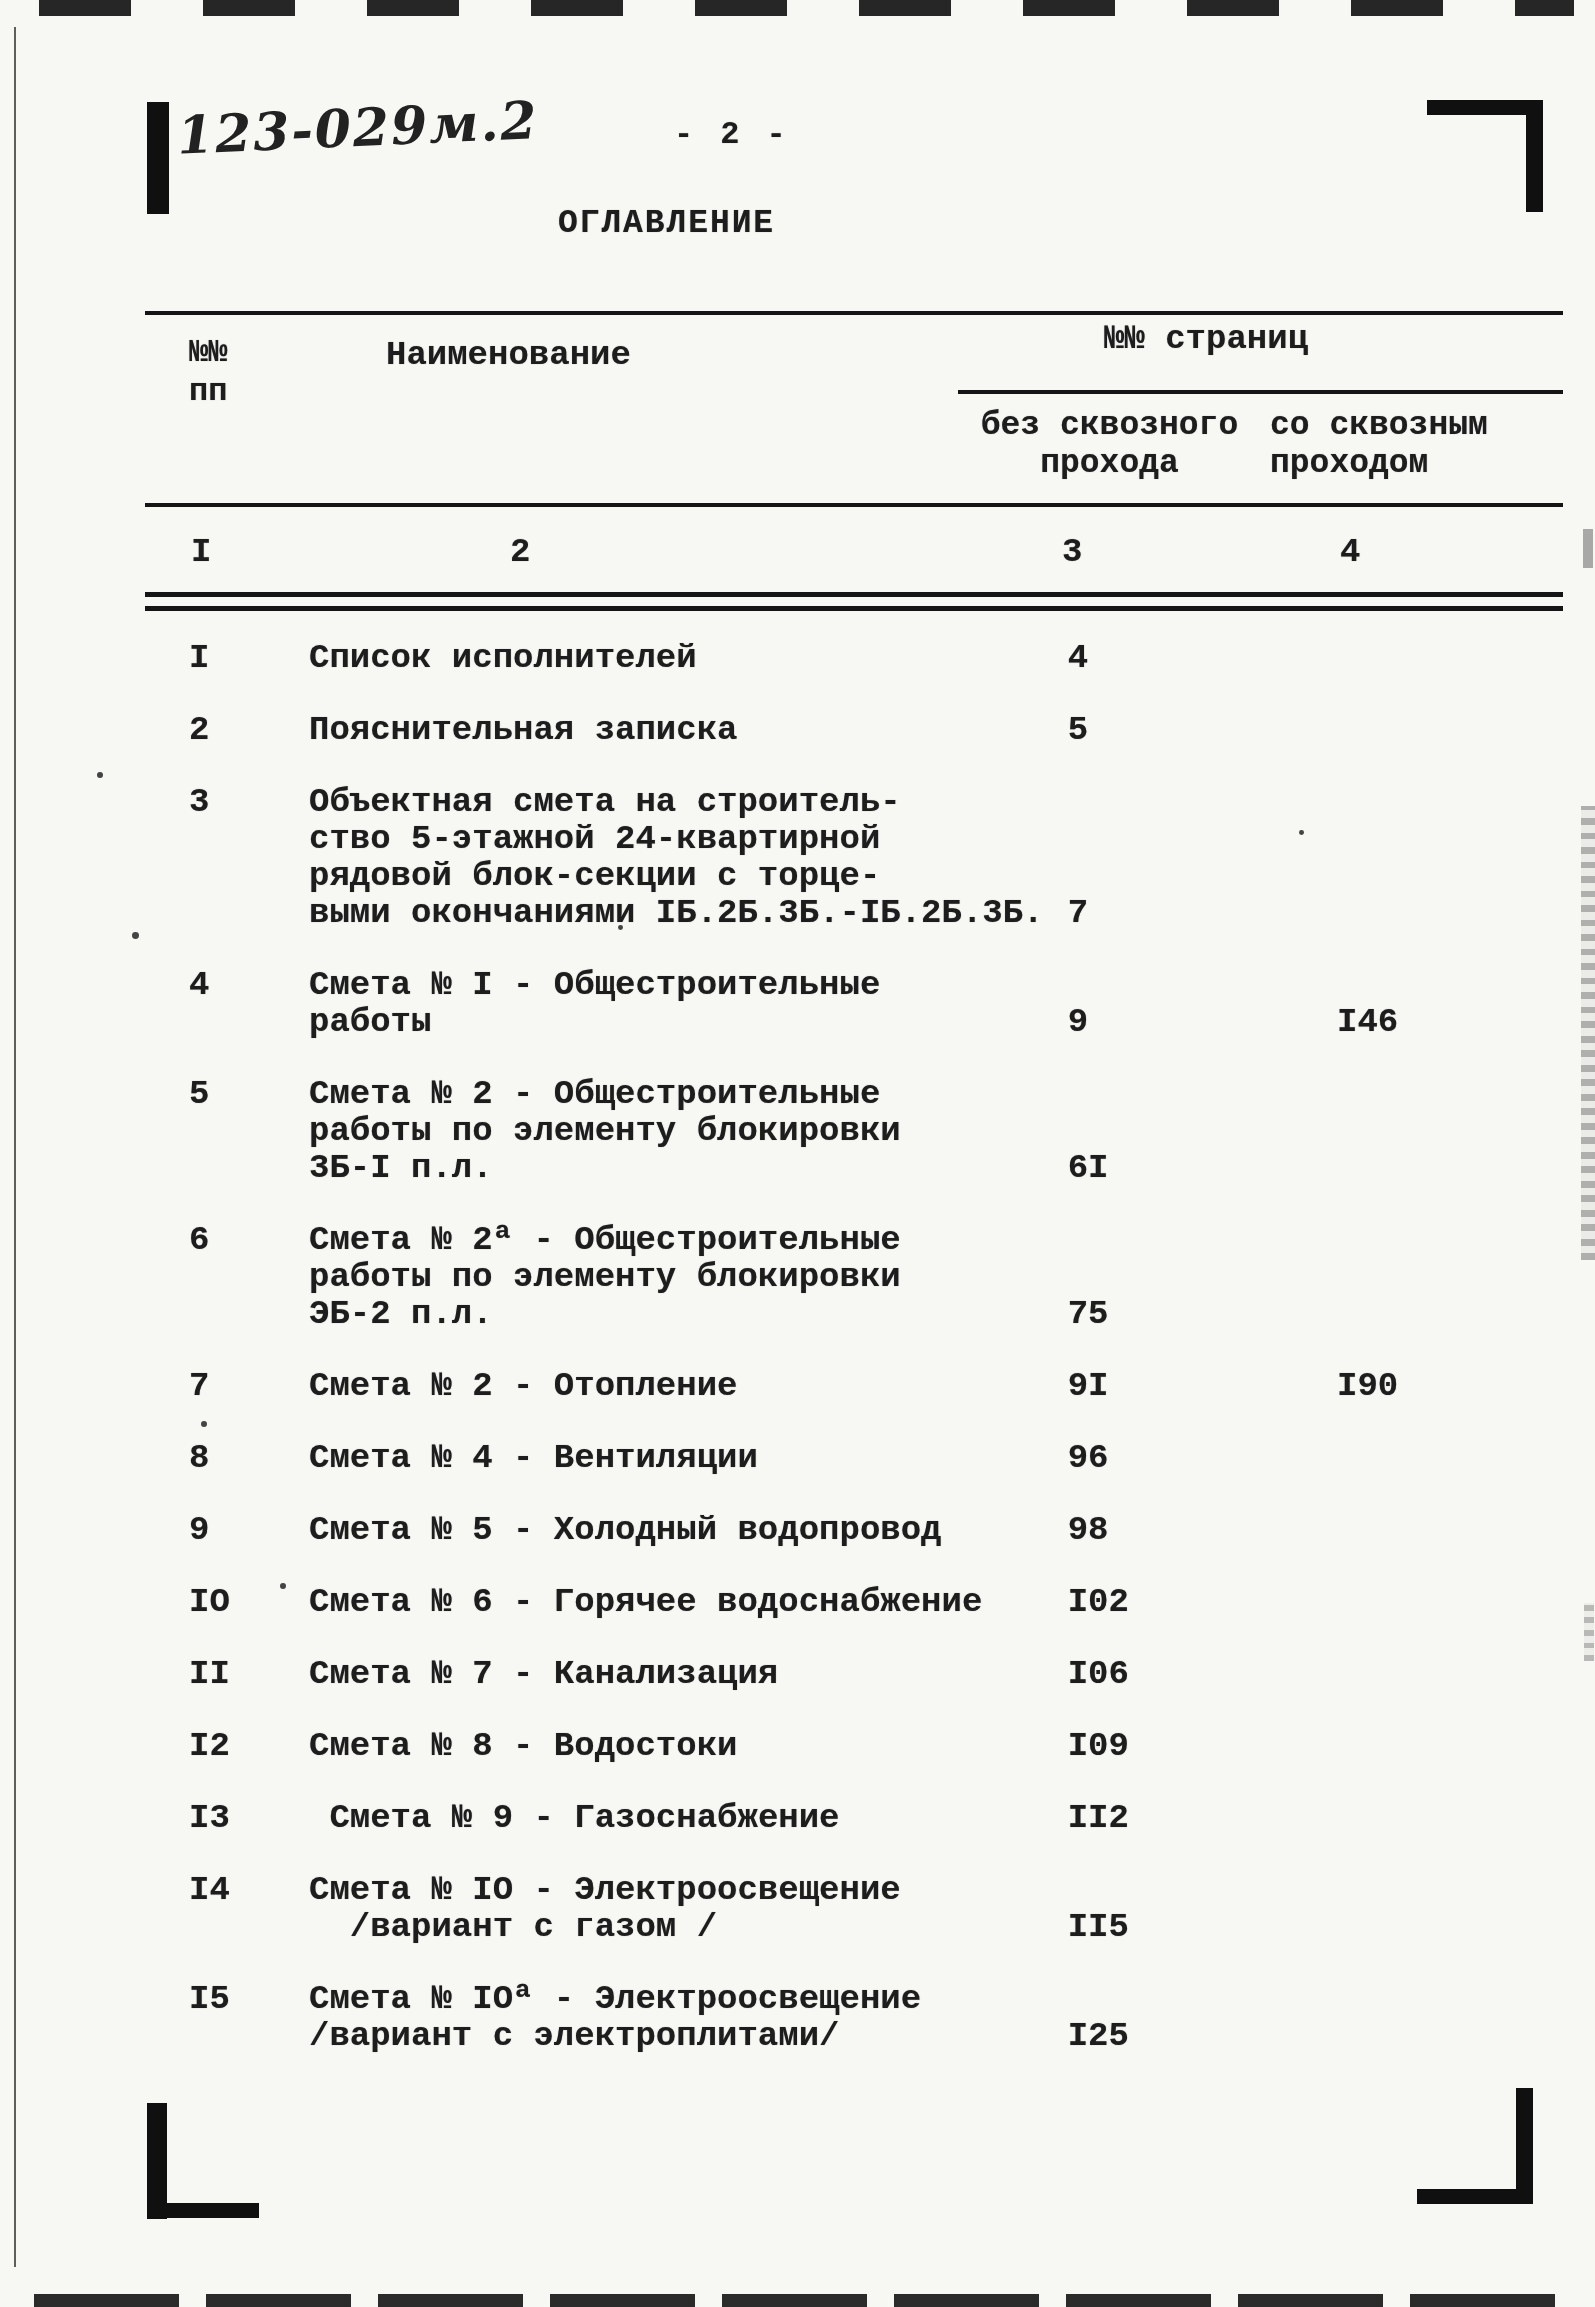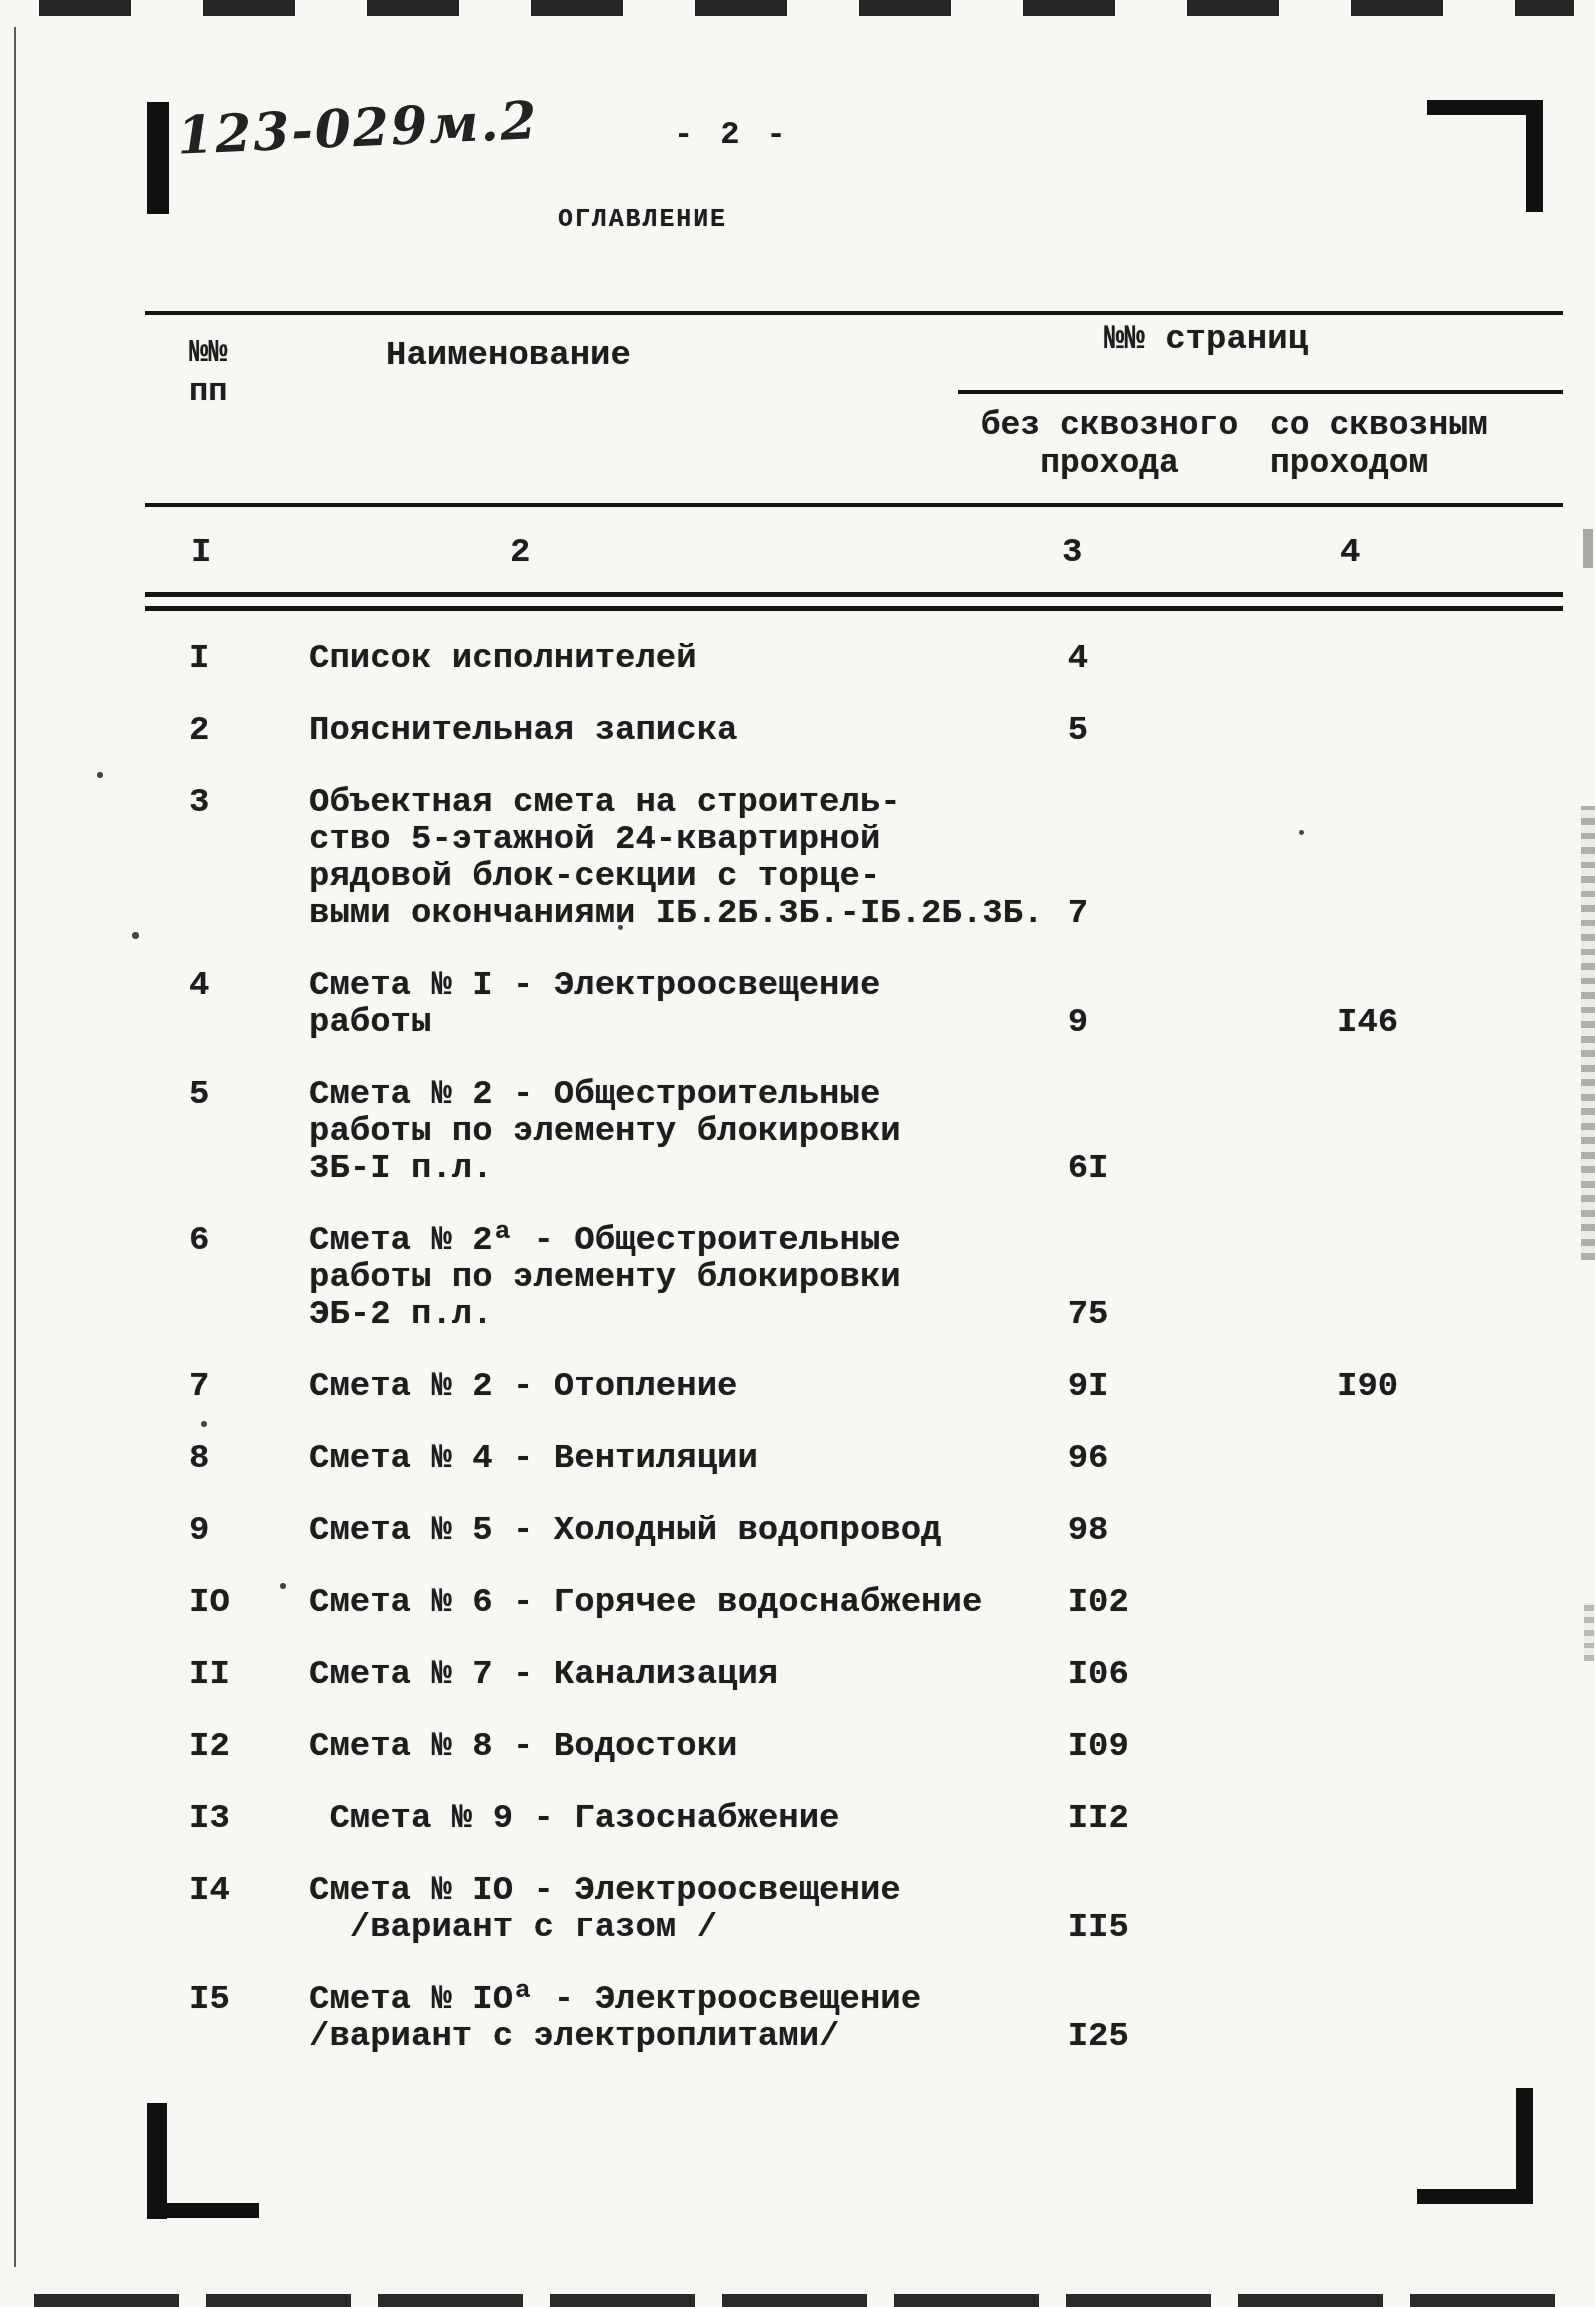--- a/index.html
+++ b/index.html
@@ -47,21 +47,21 @@
     font-family:"DejaVu Serif",serif;font-style:italic;font-weight:600;
     font-size:52px;letter-spacing:1.9px;color:#222;
     transform:rotate(-2.5deg);
   }
   .page-num{
     position:absolute;left:674px;top:116px;
     font-size:32px;font-weight:700;letter-spacing:3.9px;
   }
   .doc-title{
     position:absolute;left:558px;top:205px;
-    font-size:25px;font-weight:700;letter-spacing:1.9px;
+    font-size:33px;font-weight:700;letter-spacing:1.9px;
   }
   .typed{font-weight:700;text-shadow:0 0 1px rgba(25,25,25,.45);}
   
   .rule{position:absolute;background:#151515;}
   .rule-top{left:145px;top:311px;width:1418px;height:3.9px;}
   .rule-pages{left:958px;top:390px;width:605px;height:3.9px;}
   .rule-mid{left:145px;top:503px;width:1418px;height:3.9px;}
   .rule-dbl-a{left:145px;top:592px;width:1418px;height:4.8px;}
   .rule-dbl-b{left:145px;top:606px;width:1418px;height:4.8px;}
   
@@ -169,21 +169,21 @@
       <div class="c-name">Объектная смета на строитель-
 ство 5-этажной 24-квартирной
 рядовой блок-секции с торце-
 выми окончаниями IБ.2Б.3Б.-IБ.2Б.3Б.</div>
       <div class="c-p3">7</div>
       <div class="c-p4"></div>
     </div>
 
     <div class="row typed">
       <div class="c-num">4</div>
-      <div class="c-name">Смета № I - Электроосвещение
+      <div class="c-name">Смета № I - Общестроительные
 работы</div>
       <div class="c-p3">9</div>
       <div class="c-p4">I46</div>
     </div>
 
     <div class="row typed">
       <div class="c-num">5</div>
       <div class="c-name">Смета № 2 - Общестроительные
 работы по элементу блокировки
 3Б-I п.л.</div>

